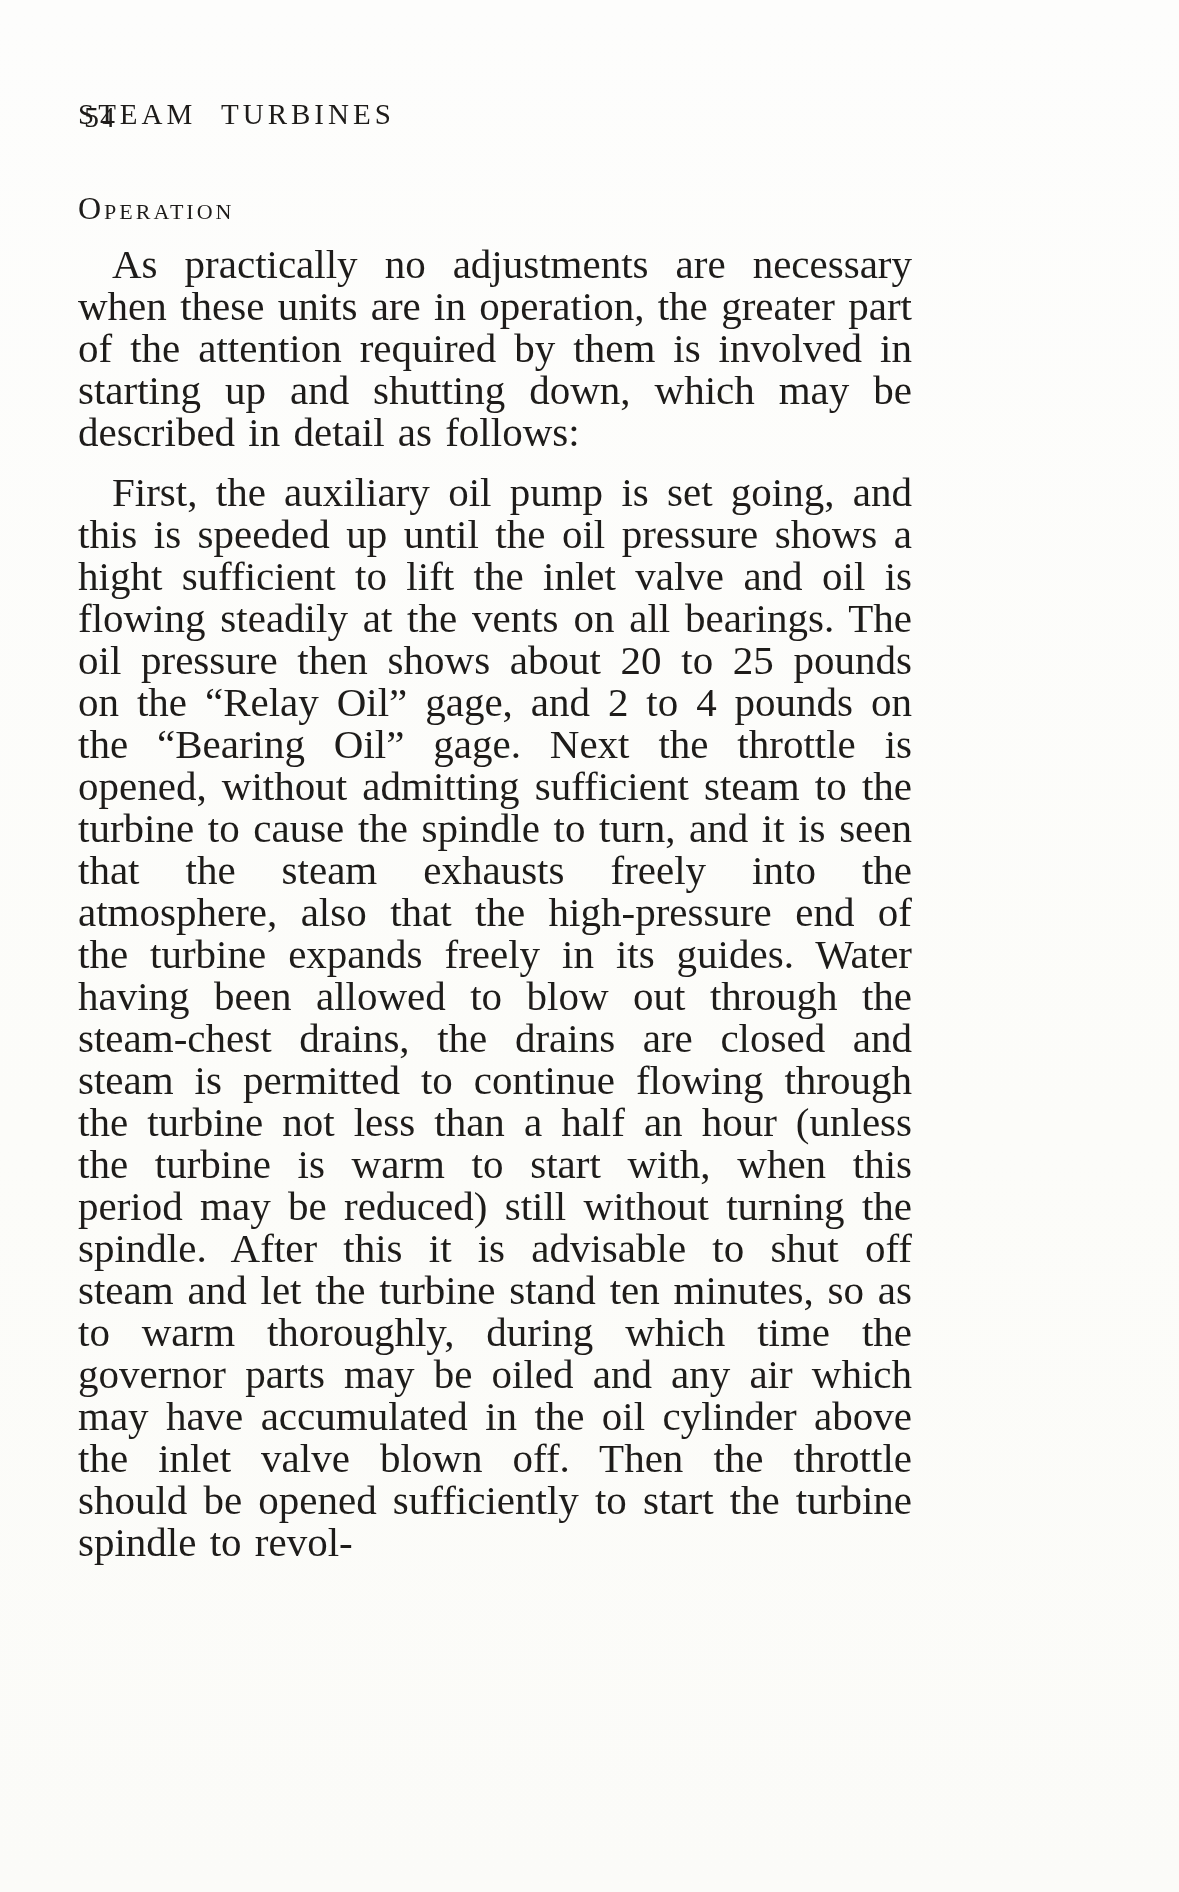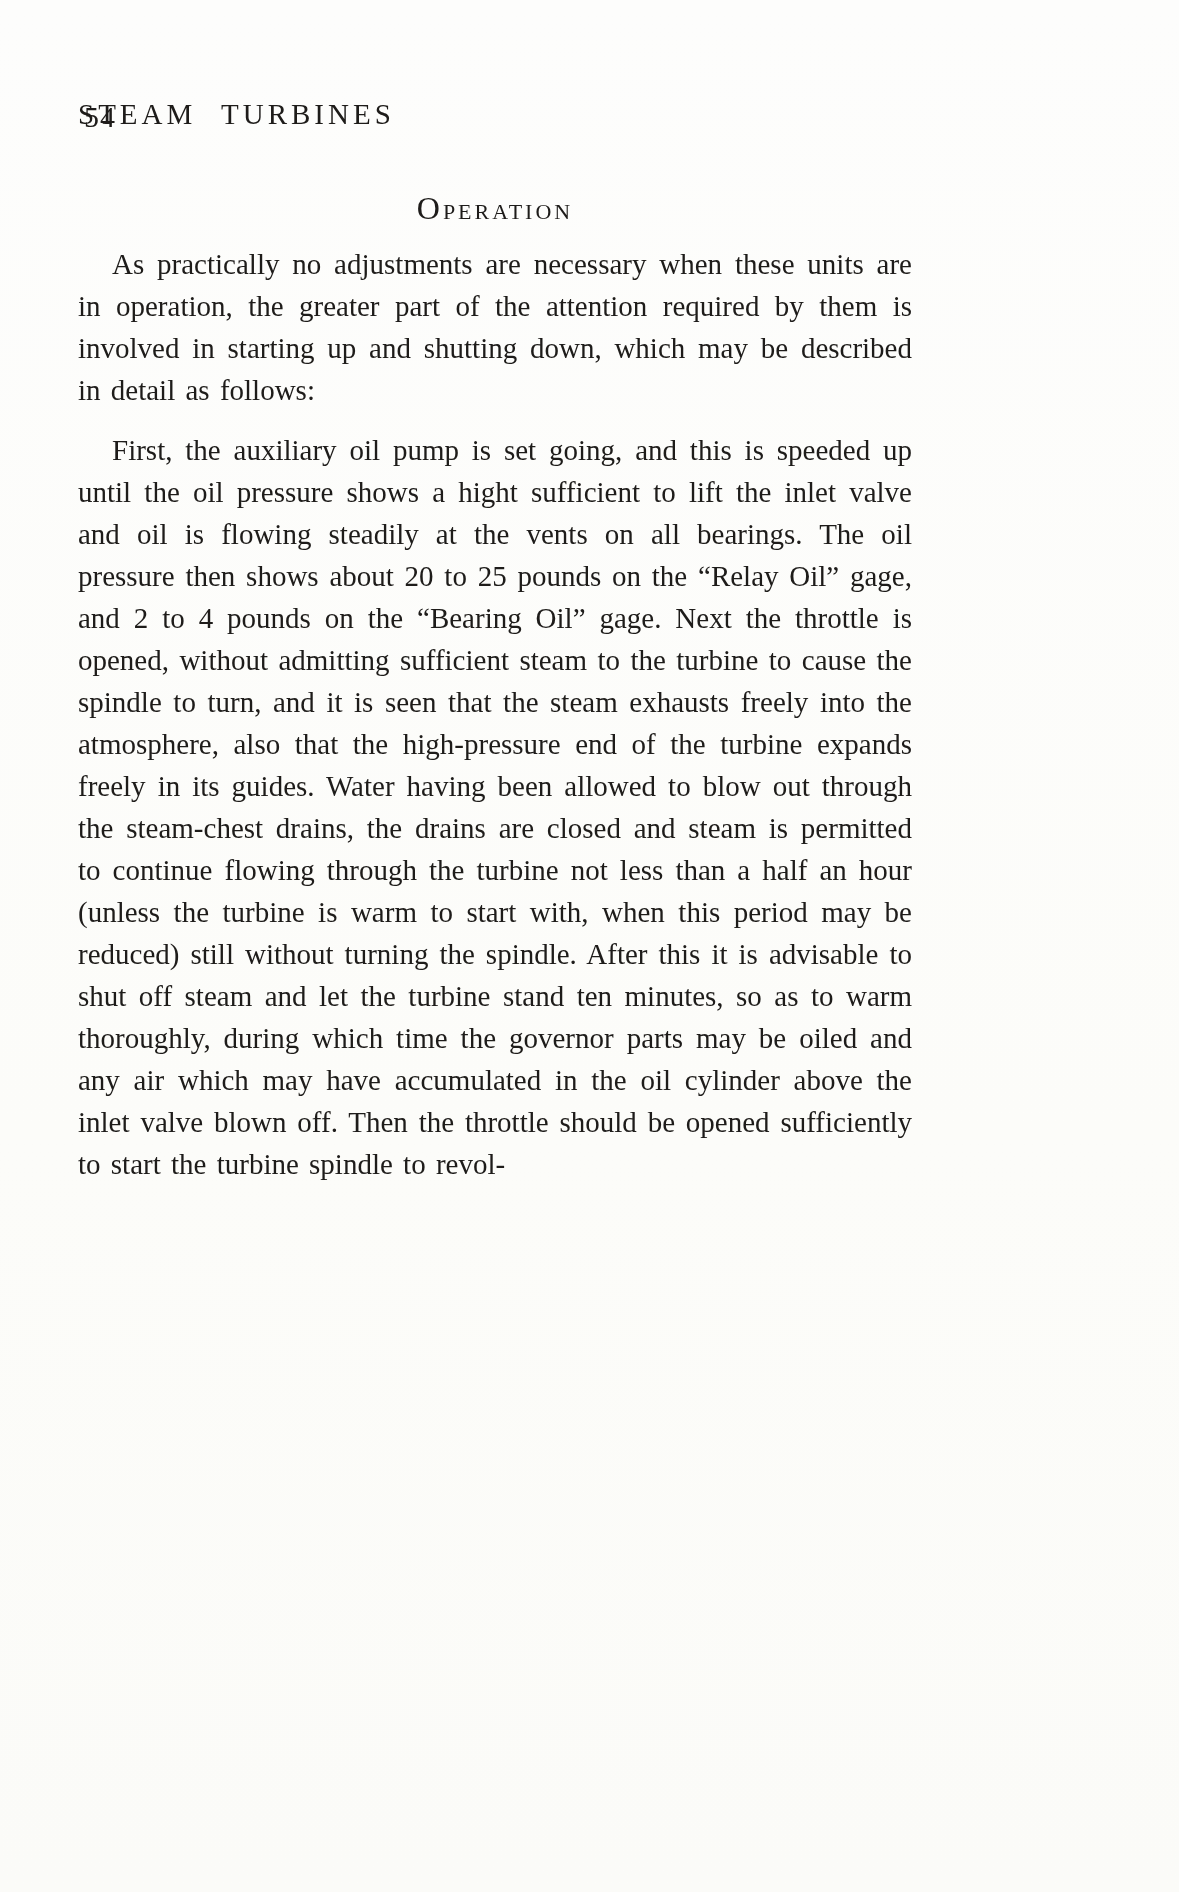--- a/index.html
+++ b/index.html
@@ -41,28 +41,27 @@
     font-size: 30px;
     letter-spacing: 1px;
   }
   .running-head {
     text-align: left;
     font-size: 29px;
     letter-spacing: 4px;
     word-spacing: 14px;
   }
   .section-heading {
-    text-align: center;
     font-variant: small-caps;
     font-size: 32px;
     letter-spacing: 3px;
     margin-top: 50px;
   }
   p.body-text {
-    font-size: 29px;
+    font-size: 41px;
     line-height: 42px;
     text-align: justify;
     margin: 0;
     text-indent: 34px;
     word-spacing: 3px;
   }
   p.intro {
     margin-top: 16px;
   }
   .subsection-heading {

